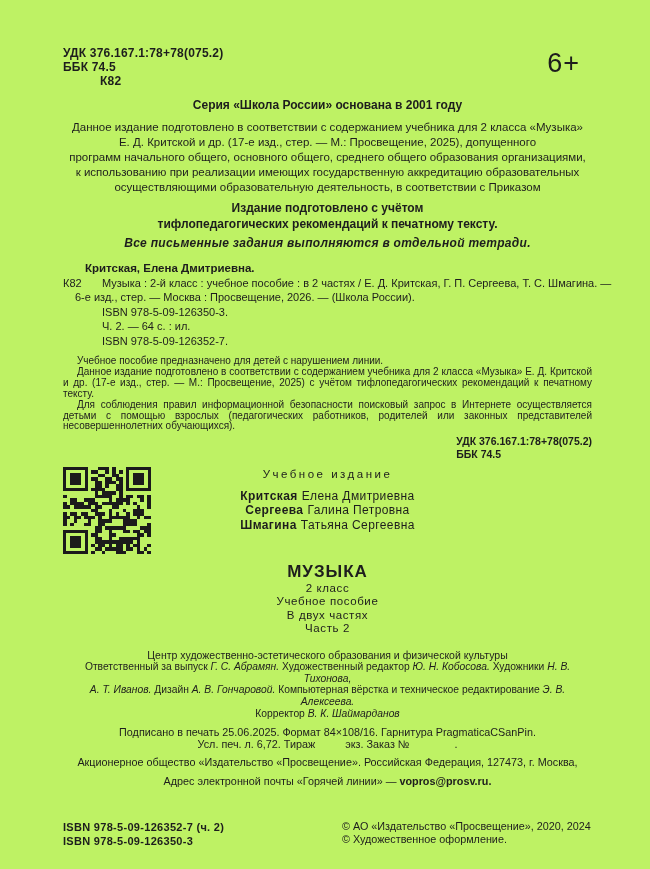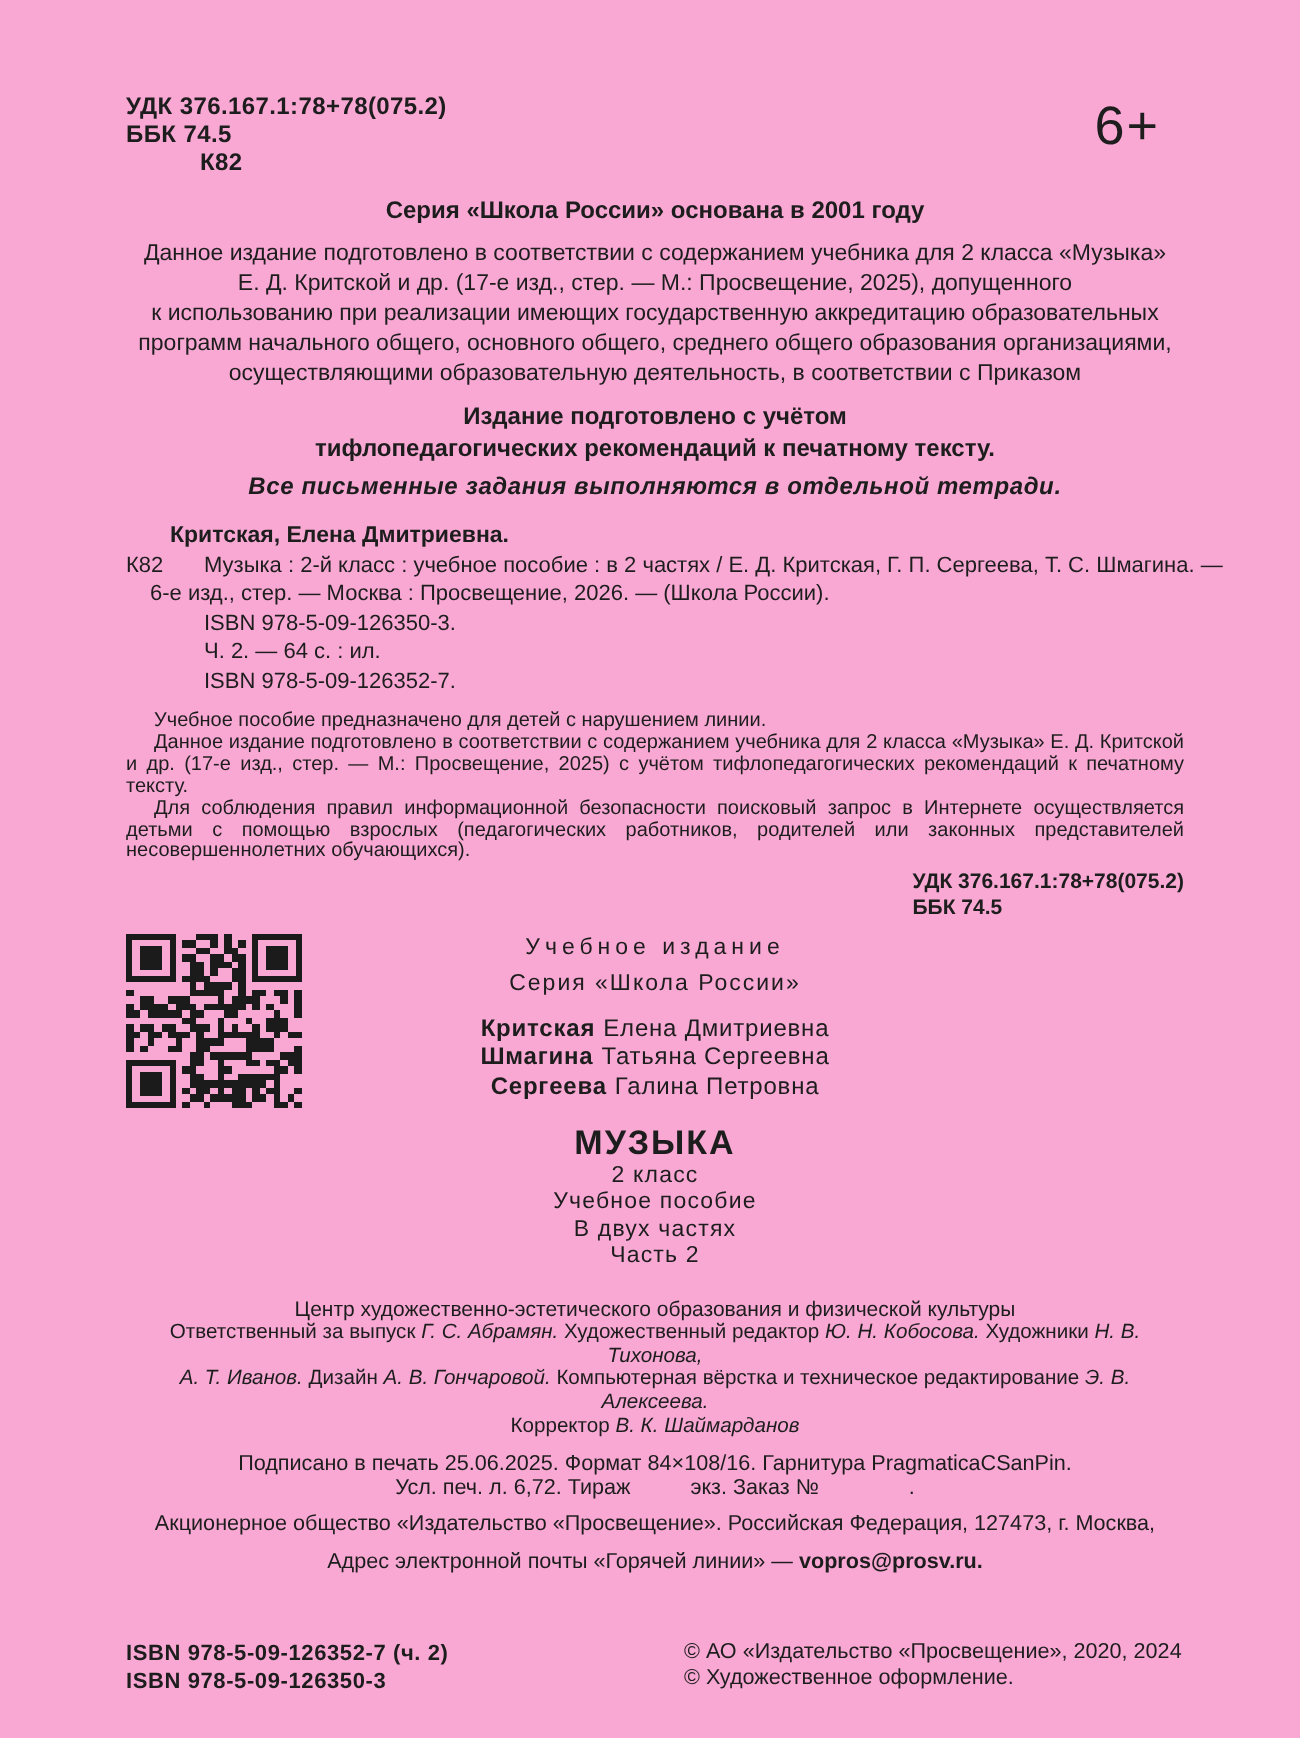--- a/index.html
+++ b/index.html
@@ -1,18 +1,18 @@
 <!DOCTYPE html>
 <html><head>
 <meta charset="utf-8">
 <style>
   * { margin:0; padding:0; box-sizing:border-box; }
   html,body { width:650px; height:869px; background:#ffffff; overflow:hidden; }
   body { font-family:"Liberation Sans","DejaVu Sans",sans-serif; color:#1d1d1d; }
-  .page { width:650px; height:869px; padding:46px 58px 0 63px; position:relative; background:#f9a8d4; }
+  .page { width:650px; height:869px; padding:46px 58px 0 63px; position:relative; background:#bef264; }
 
   .center { text-align:center; }
   .seg-i { font-style:italic; }
 
   
   .top-row { position:relative; }
   .top-codes { font-size:12px; line-height:14px; font-weight:bold; letter-spacing:0.2px; }
   .top-codes .k-indent { padding-left:37px; }
   .age-badge { position:absolute; right:12px; top:2px; font-size:27px; font-weight:500; letter-spacing:1px; }
 
@@ -82,22 +82,22 @@
       <div class="k-indent">К82</div>
     </div>
     <div class="age-badge">6+</div>
   </div>
 
   <div class="series-heading center">Серия «Школа России» основана в 2001 году</div>
 
   <div class="edition-note center">
     <div>Данное издание подготовлено в соответствии с содержанием учебника для 2 класса «Музыка»</div>
     <div>Е. Д. Критской и др. (17-е изд., стер. — М.: Просвещение, 2025), допущенного</div>
+    <div>программ начального общего, основного общего, среднего общего образования организациями,</div>
     <div>к использованию при реализации имеющих государственную аккредитацию образовательных</div>
-    <div>программ начального общего, основного общего, среднего общего образования организациями,</div>
     <div>осуществляющими образовательную деятельность, в соответствии с Приказом</div>
   </div>
 
   <div class="tiflo-note center">
     <div>Издание подготовлено с учётом</div>
     <div>тифлопедагогических рекомендаций к печатному тексту.</div>
   </div>
 
   <div class="written-note center">Все письменные задания выполняются в отдельной тетради.</div>
 
@@ -358,25 +358,24 @@
         <i style="left:28px;top:84px"></i>
         <i style="left:38.5px;top:84px"></i>
         <i style="left:52.5px;top:84px"></i>
         <i style="left:56px;top:84px"></i>
         <i style="left:59.5px;top:84px"></i>
         <i style="left:73.5px;top:84px"></i>
         <i style="left:77px;top:84px"></i>
         <i style="left:84px;top:84px"></i>
       </div>
     <div class="edition-type center">Учебное издание</div>
-    <div class="series-name center">Серия «Школа России»</div>
     <div class="authors center">
       <div><span class="surname">Критская</span><span>Елена Дмитриевна</span></div>
+      <div><span class="surname">Сергеева</span><span>Галина Петровна</span></div>
       <div><span class="surname">Шмагина</span><span>Татьяна Сергеевна</span></div>
-      <div><span class="surname">Сергеева</span><span>Галина Петровна</span></div>
     </div>
   </div>
 
   <div class="title-block center">
     <div class="book-title">МУЗЫКА</div>
     <div class="title-sub">2 класс</div>
     <div class="title-sub">Учебное пособие</div>
     <div class="title-sub">В двух частях</div>
     <div class="title-sub">Часть 2</div>
   </div>

